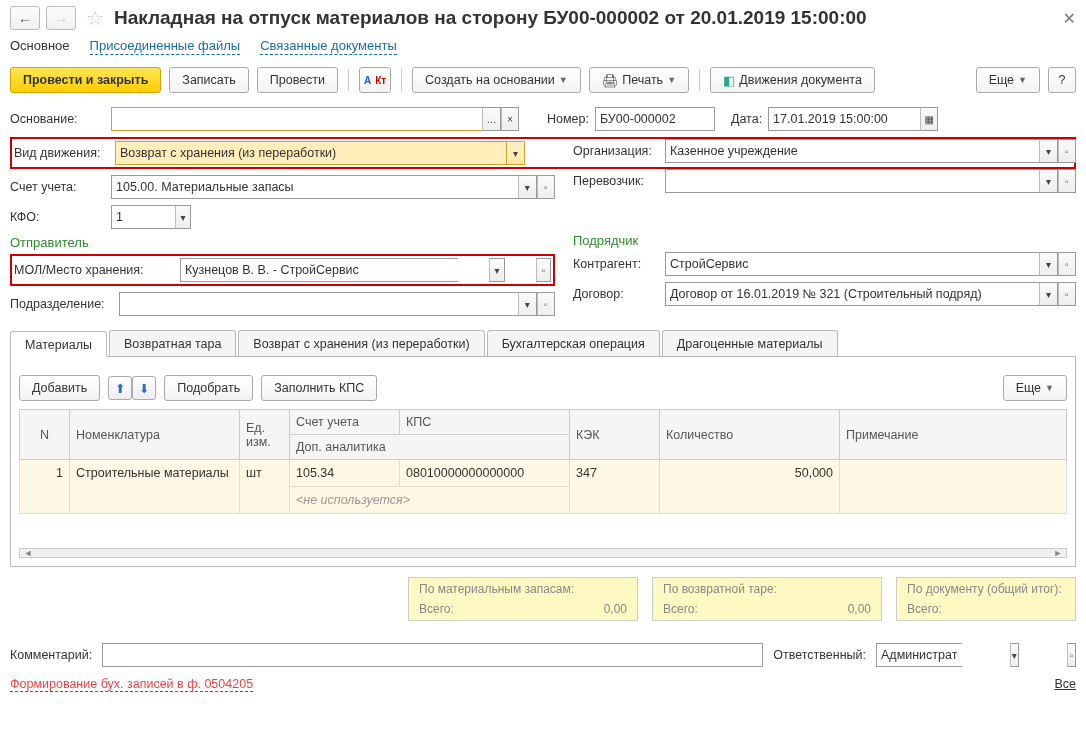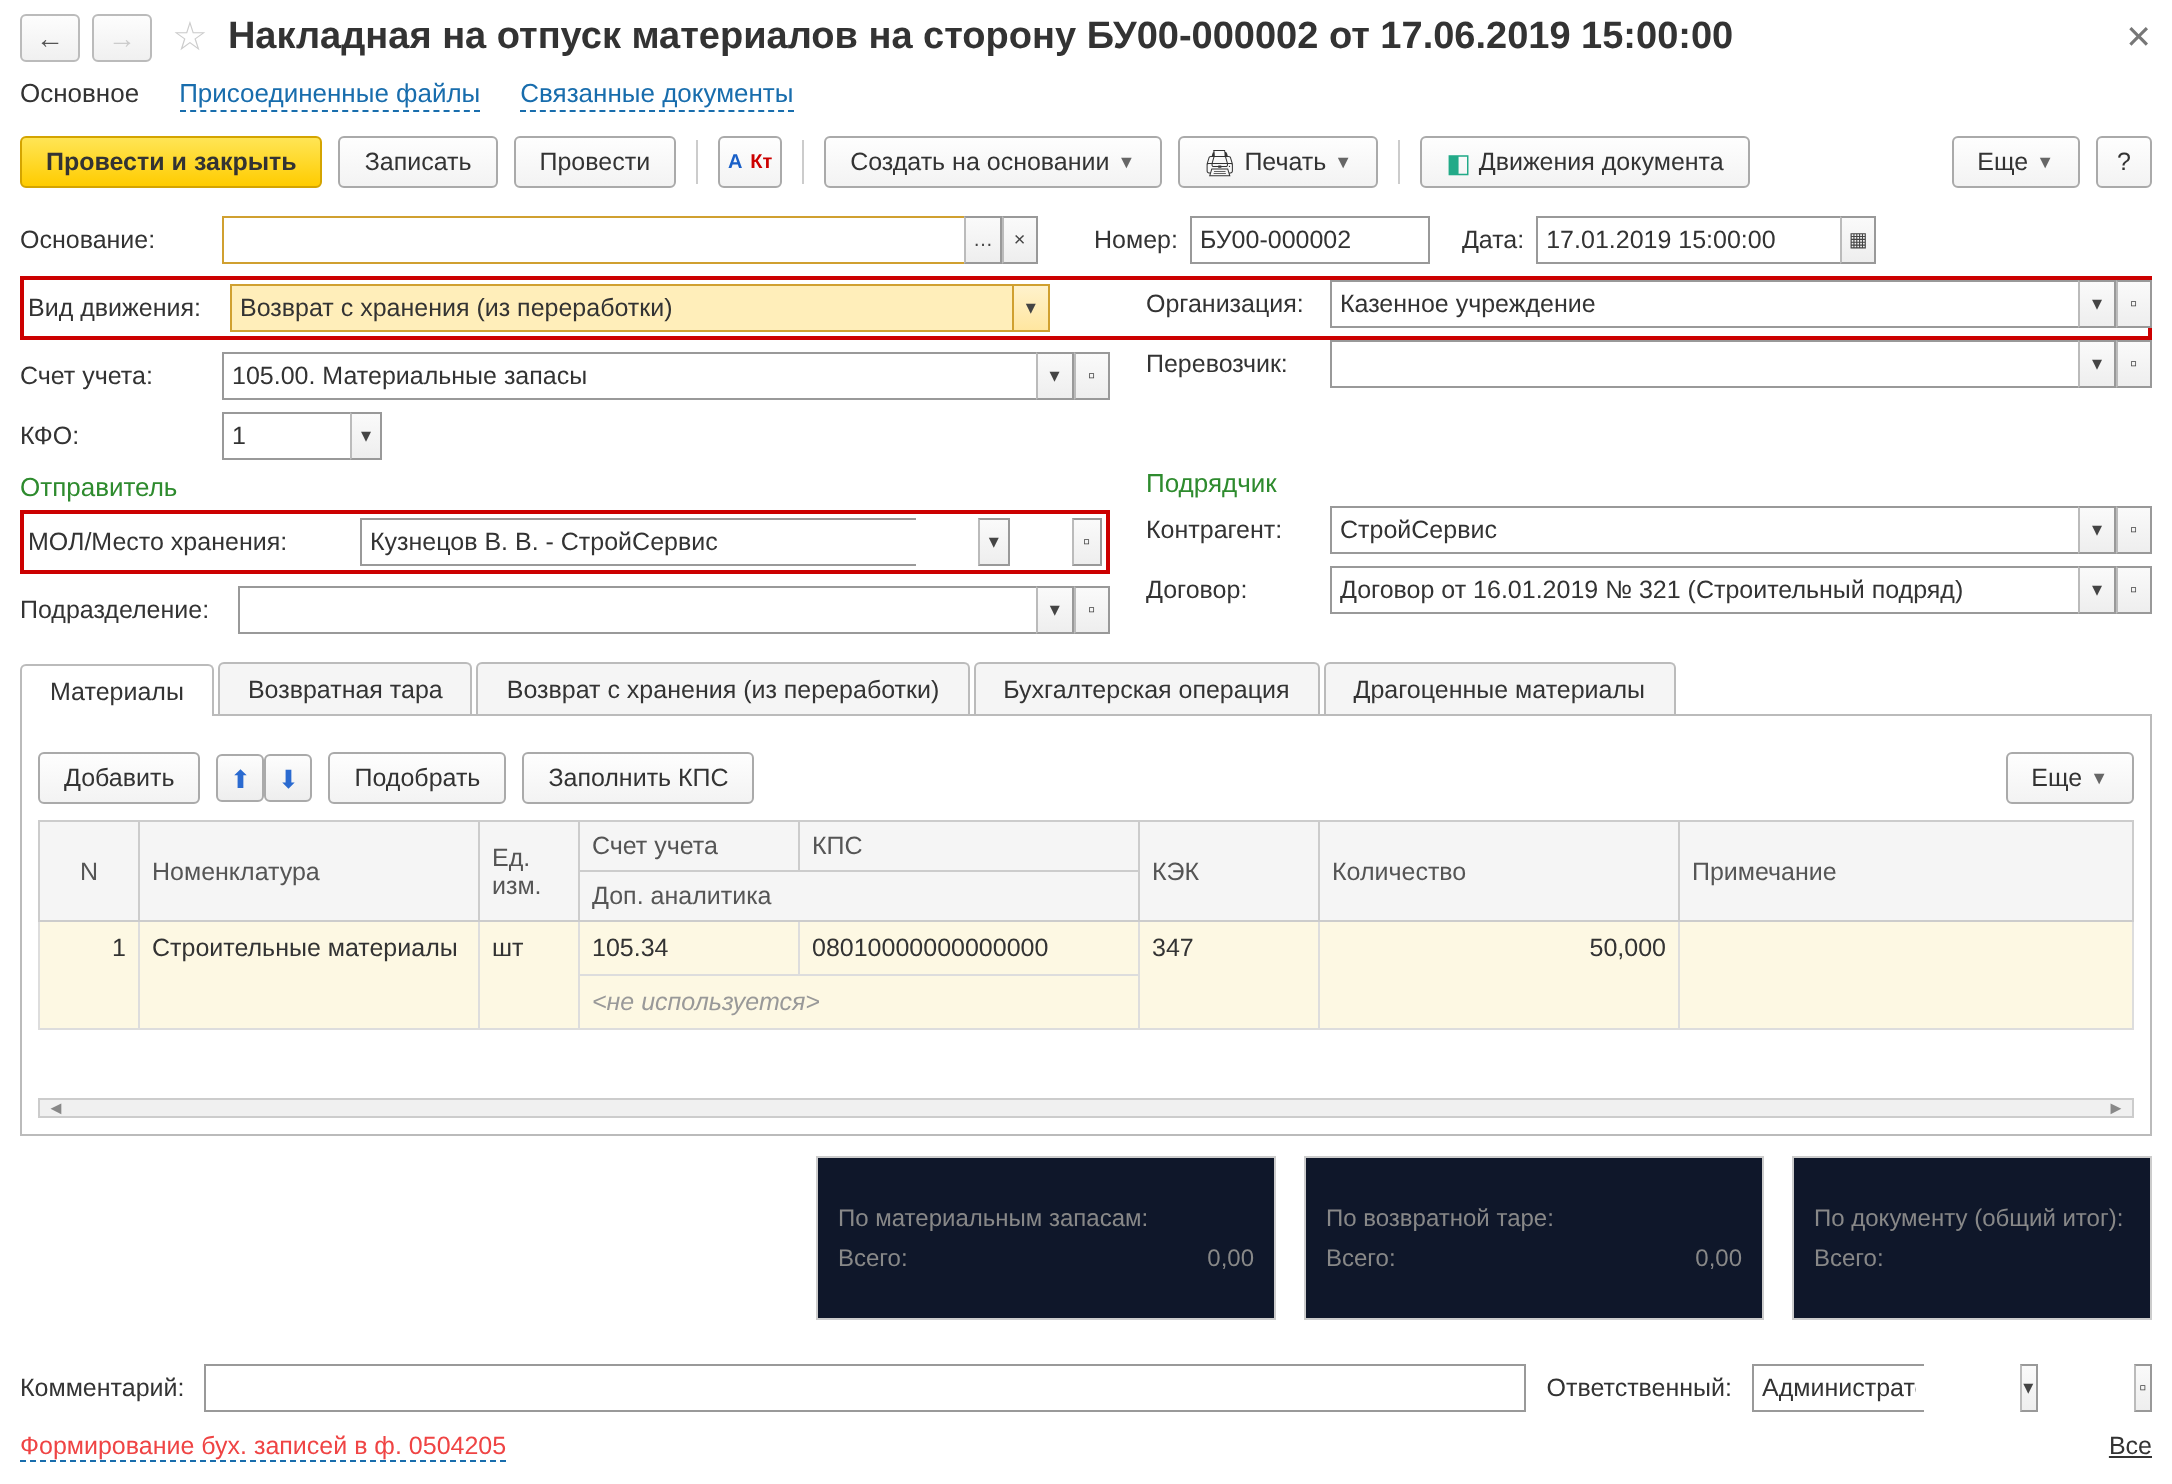--- a/index.html
+++ b/index.html
@@ -50,40 +50,40 @@
   table.grid th { background:#f5f5f5; border:1px solid #ccc; padding:5px 6px; text-align:left;
                   font-weight:normal; color:#555;}
   table.grid td { border:1px solid #ddd; padding:6px; vertical-align:top;}
   table.grid tr.row1 td { background:#fdf8e3;}
   .grid-wrap { border:1px solid #bbb; padding:8px;}
   .scroll-line { height:10px; background:#f0f0f0; border:1px solid #ccc; margin-top:4px; position:relative;}
   .scroll-line .left-ar, .scroll-line .right-ar { position:absolute; top:-1px; width:16px; height:10px;
     display:flex;align-items:center;justify-content:center; font-size:9px; color:#888;}
   .scroll-line .left-ar{left:0;} .scroll-line .right-ar{right:0;}
   .summary-row { display:flex; gap:14px; margin-top:10px;}
-  .sum-box { flex:0 0 auto; width:230px; border:1px solid #ccc; padding:23px 10px; background:#0f172a;
+  .sum-box { flex:0 0 auto; width:230px; border:1px solid #ccc; padding:4px 10px; background:#fef9c3;
              font-size:12px; color:#888;}
   .sum-box .s-row { display:flex; justify-content:space-between; margin-top:6px;}
   .bottom-row { display:flex; align-items:center; gap:10px; margin-top:22px;}
   .bottom-row .field { flex:1;gap:48px;}
   .link-blue { color:#ef4444; text-decoration:none; border-bottom:1px dashed #186dad; cursor:pointer;}
   .strap { display:flex; justify-content:space-between; margin-top:10px; font-size:12.5px;}
   .vse { color:#333; text-decoration:underline; cursor:pointer;}
   .muted { color:#999; font-style:italic;}
   .lab-w-80 { width:95px;}
   .lab-w-120 { width:103px;}
 </style>
 </head>
 <body>
 
 <div class="top-row">
   <div class="nav-btn">←</div>
   <div class="nav-btn disabled">→</div>
   <span class="star-icon">☆</span>
-  <span class="title">Накладная на отпуск материалов на сторону БУ00-000002 от 17.06.2019 15:00:00</span>
+  <span class="title">Накладная на отпуск материалов на сторону БУ00-000002 от 20.01.2019 15:00:00</span>
   <span class="close-x">✕</span>
 </div>
 
 <div class="nav-links">
   <a class="active">Основное</a>
   <a>Присоединенные файлы</a>
   <a>Связанные документы</a>
 </div>
 
 <div class="toolbar-row">

